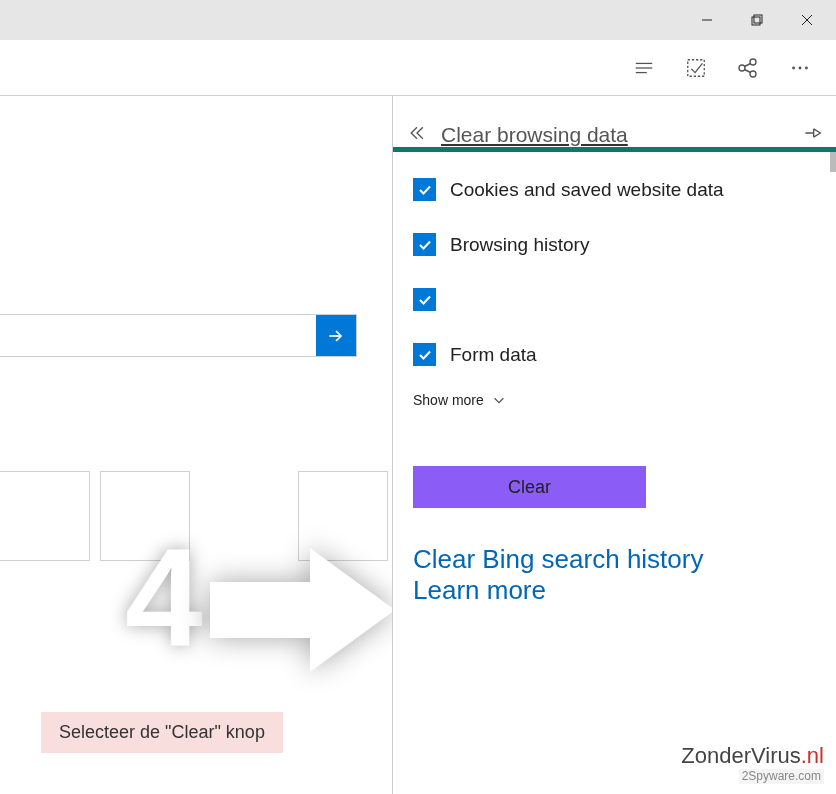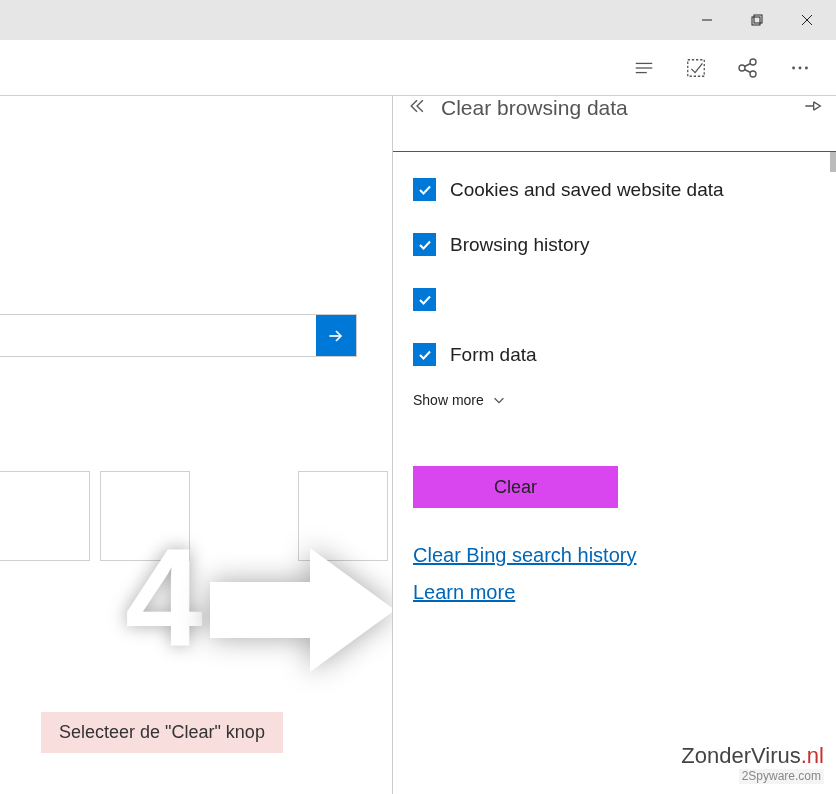--- a/index.html
+++ b/index.html
@@ -127,24 +127,25 @@
       bottom: 0;
       width: 444px;
       background: #fff;
       border-left: 1px solid #ccc;
       display: flex;
       flex-direction: column;
     }
     .panel-header {
       height: 56px;
       display: flex;
-      align-items: flex-start;
+      align-items: flex-end;
       padding: 0 14px;
-      border-bottom: 1px solid #0f766e;
+      border-bottom: 5px solid #0f766e;
       gap: 14px;
+      text-decoration: underline;
     }
     .panel-title {
       font-size: 21px;
       color: #555;
       flex: 1;
     }
     .panel-body {
       padding: 26px 20px 10px 20px;
       overflow-y: auto;
       position: relative;
@@ -171,38 +172,37 @@
     .show-more {
       font-size: 14px;
       color: #222;
       display: flex;
       align-items: center;
       gap: 8px;
       margin-top: -6px;
     }
     .clear-btn {
       margin-top: 58px;
-      width: 205px;
+      width: 233px;
       height: 42px;
-      background: #d946ef;
+      background: #8b5cf6;
       border: none;
       font-size: 18px;
       color: #222;
       display: flex;
       align-items: center;
       justify-content: center;
     }
     .panel-link {
       color: #0067b8;
-      text-decoration: underline;
-      font-size: 20px;
+      font-size: 26px;
       display: block;
       margin-top: 36px;
     }
-    .panel-link.second { margin-top: 14px; }
+    .panel-link.second { margin-top: 0; }
     
     .panel::after {
       content:"";
       position: absolute;
       top: 56px;
       right: 0;
       width: 6px;
       height: 20px;
       background: #bbb;
     }

